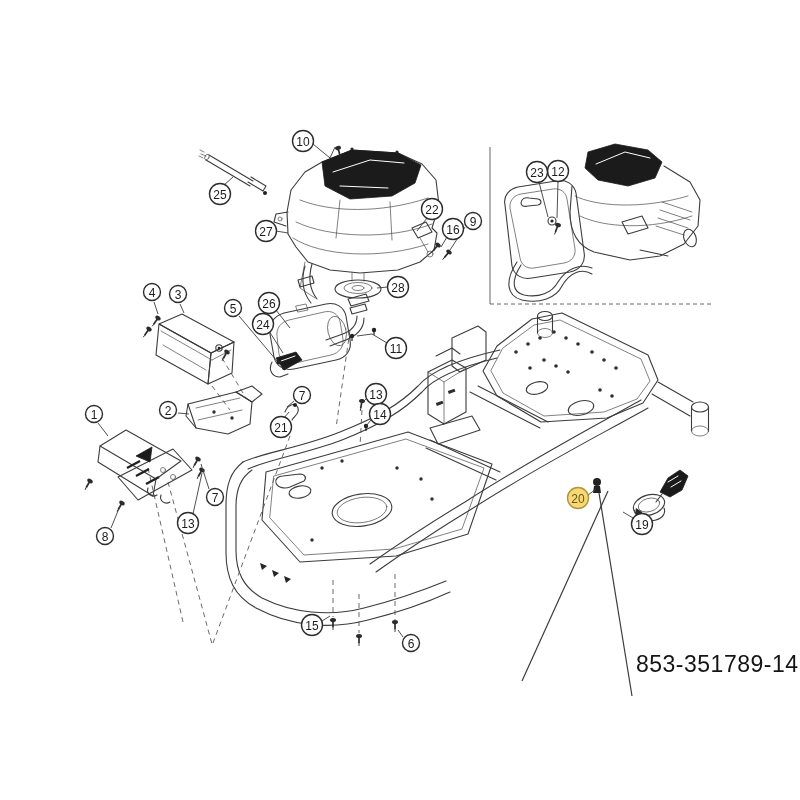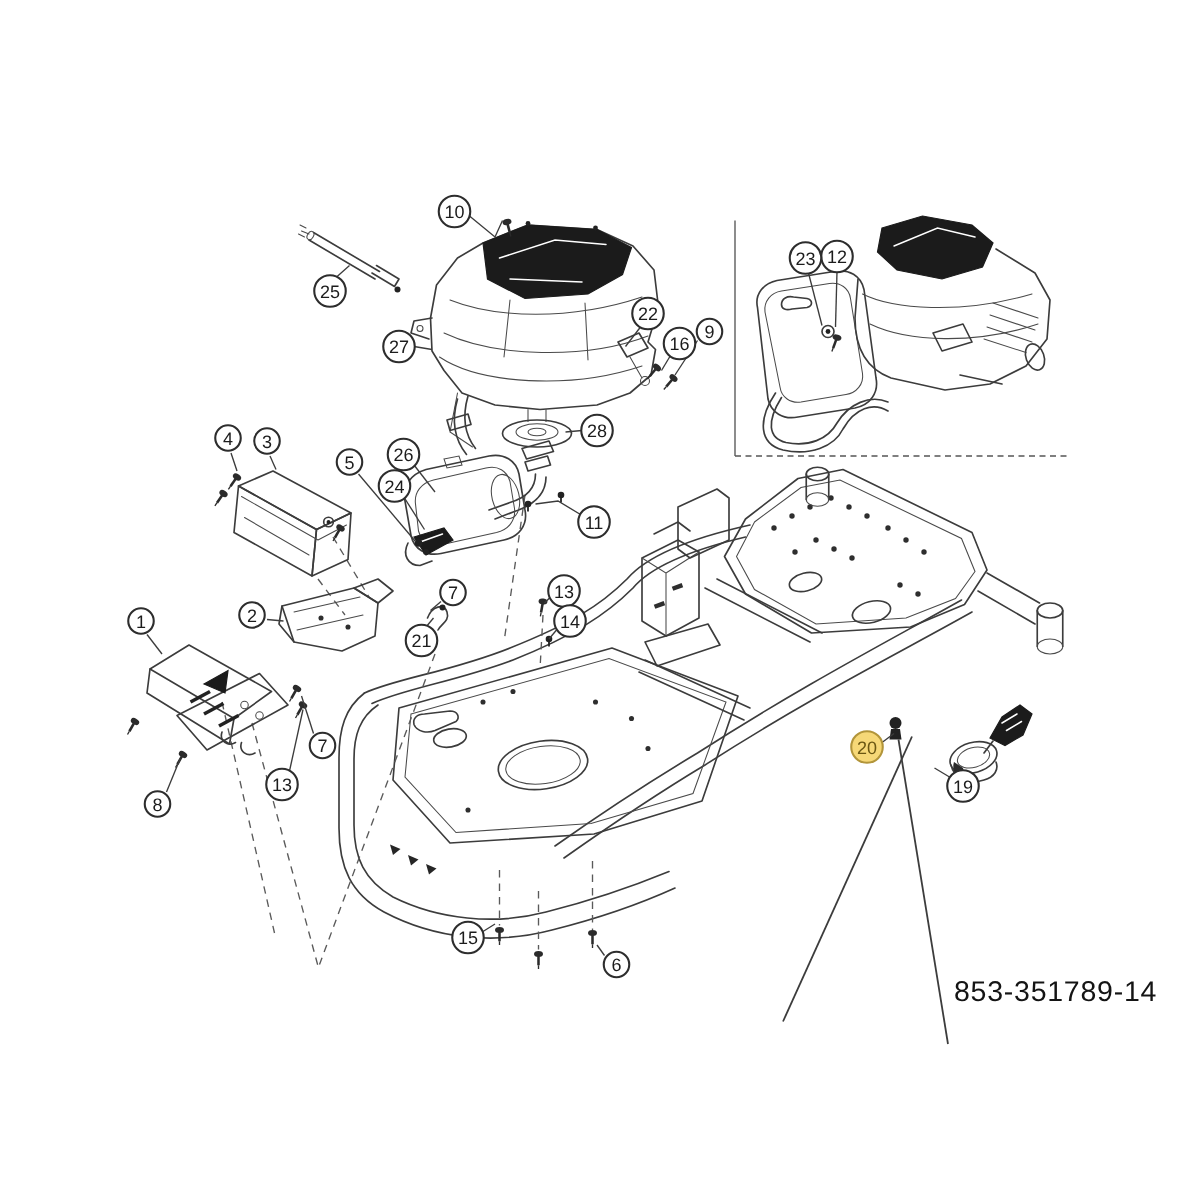--- a/index.html
+++ b/index.html
@@ -7,21 +7,21 @@
          font-family:"Liberation Sans",sans-serif;}
   svg{position:absolute;left:0;top:0;}
   .ln{fill:none;stroke:#3c3c3c;stroke-width:1.1;stroke-linecap:round;stroke-linejoin:round;}
   .thin{fill:none;stroke:#4a4a4a;stroke-width:0.7;stroke-linecap:round;}
   .dk{fill:#1b1b1b;stroke:#1b1b1b;stroke-width:0.8;}
   .wstreak{fill:none;stroke:#ffffff;stroke-width:1;stroke-linecap:round;}
   .dash{fill:none;stroke:#5a5a5a;stroke-width:0.9;stroke-dasharray:5 4;}
   .leader{fill:none;stroke:#3c3c3c;stroke-width:0.9;}
   .co-circle{stroke-width:1.4;}
   .co-text{font-family:"Liberation Sans",sans-serif;font-weight:400;}
-  #part-number{position:absolute;left:636px;top:652px;font-size:19px;line-height:1.1;
+  #part-number{position:absolute;left:636px;top:652px;font-size:23px;line-height:1.1;
                color:#141414;letter-spacing:0.5px;}
 </style>
 </head>
 <body>
 
 <div id="stage">
 <svg width="800" height="800" viewBox="0 0 800 800">
   <defs>
     <g id="screw">
       <ellipse cx="0" cy="0" rx="3" ry="2" fill="#2b2b2b" stroke="none"></ellipse>

